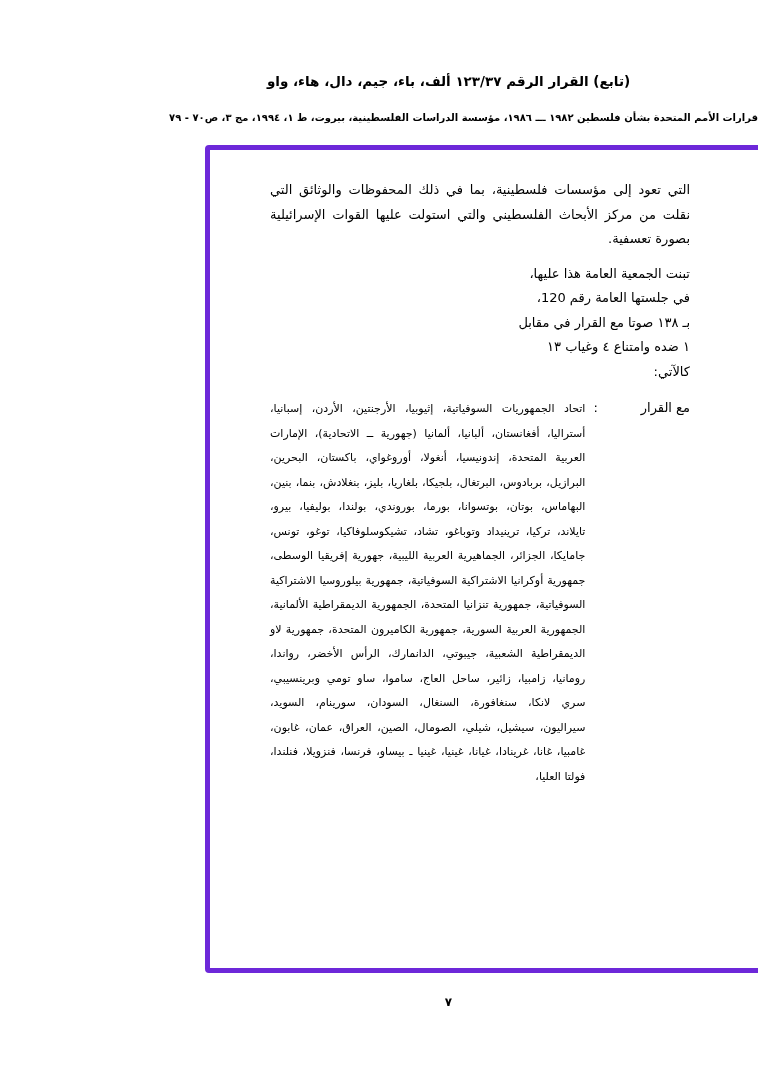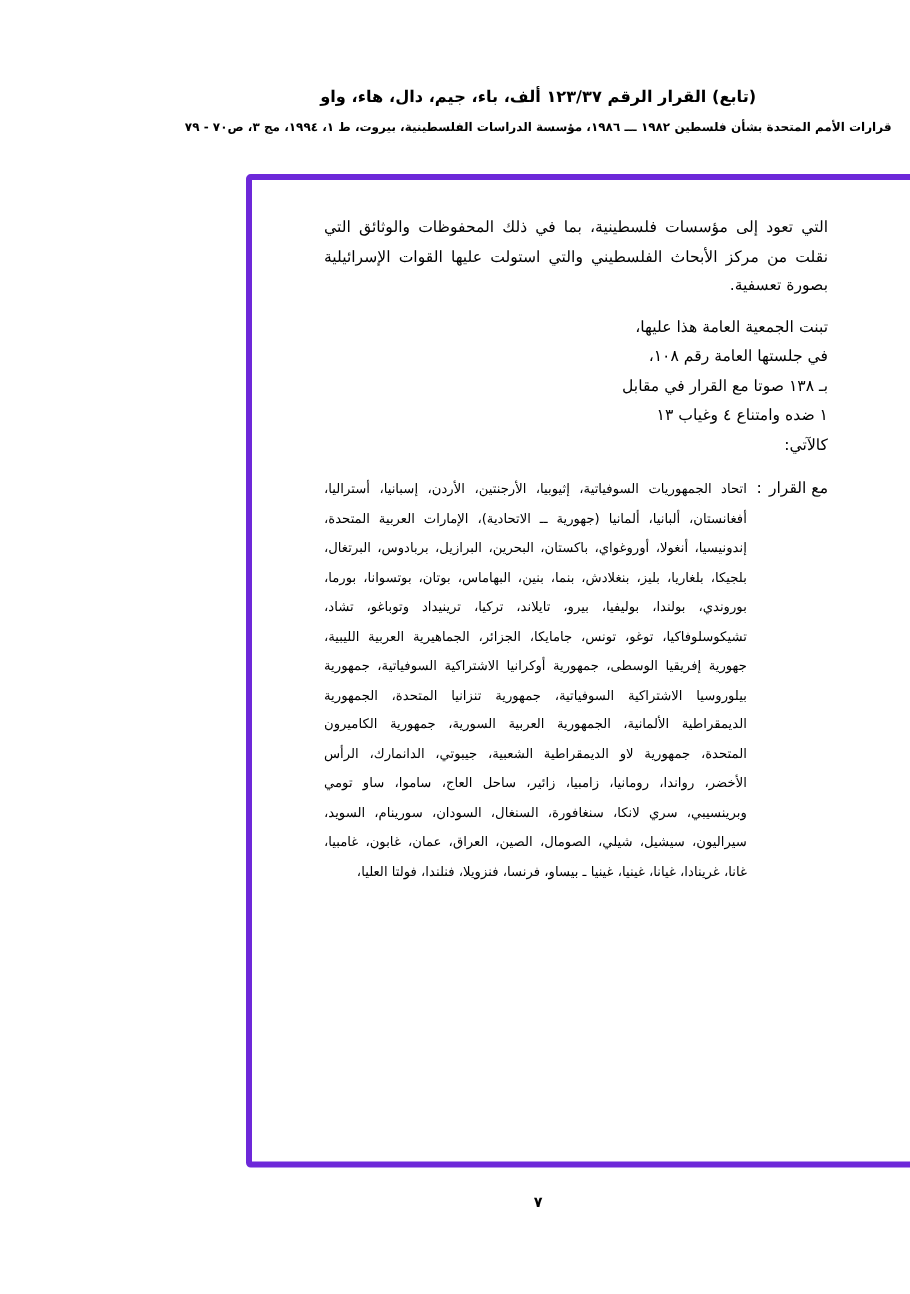--- a/index.html
+++ b/index.html
@@ -30,25 +30,26 @@
     text-align: center;
   }
   .header-title {
     font-size: 13.5px;
     font-weight: bold;
     line-height: 1.4;
     letter-spacing: 0px;
     direction: rtl;
   }
   .header-source {
-    margin-top: 9px;
+    margin-top: 20px;
     font-size: 10px;
     font-weight: bold;
     line-height: 1.4;
     direction: rtl;
+    text-align: right;
   }
   
   .frame {
     position: absolute;
     top: 145px;
     left: 66px;
     width: 618px;
     height: 828px;
     border: 5px solid #6d28d9;
     border-radius: 4px;
@@ -89,20 +90,21 @@
     flex-direction: row;
     align-items: baseline;
     gap: 0;
   }
   .list-label {
     font-size: 13px;
     line-height: 24.5px;
     white-space: nowrap;
     flex: 0 0 auto;
     padding-left: 6px;
+    margin-left: 37px;
   }
   .list-colon {
     font-size: 13px;
     line-height: 24.5px;
     flex: 0 0 auto;
     padding-left: 8px;
   }
   .list-body {
     font-size: 11px;
     line-height: 24.5px;
@@ -132,21 +134,21 @@
     <div class="header-source">قرارات الأمم المتحدة بشأن فلسطين ١٩٨٢ ـــ ١٩٨٦، مؤسسة الدراسات الفلسطينية، بيروت، ط ١، ١٩٩٤، مج ٣، ص٧٠ - ٧٩</div>
   </div>
 
   <div class="frame">
     <div class="content">
 
       <p class="para">التي تعود إلى مؤسسات فلسطينية، بما في ذلك المحفوظات والوثائق التي نقلت من مركز الأبحاث الفلسطيني والتي استولت عليها القوات الإسرائيلية بصورة تعسفية.</p>
 
       <div class="vote-block">
         <p class="line">تبنت الجمعية العامة هذا عليها،</p>
-        <p class="line">في جلستها العامة رقم ١٠٨،</p>
+        <p class="line">في جلستها العامة رقم 120،</p>
         <p class="line">بـ ١٣٨ صوتا مع القرار في مقابل</p>
         <p class="line">١ ضده وامتناع ٤ وغياب ١٣</p>
         <p class="line">كالآتي:</p>
       </div>
 
       <div class="list-block">
         <div class="list-lead">
           <span class="list-label">مع القرار</span>
           <span class="list-colon">:</span>
           <p class="list-body">اتحاد الجمهوريات السوفياتية، إثيوبيا، الأرجنتين، الأردن، إسبانيا، أستراليا، أفغانستان، ألبانيا، ألمانيا (جهورية ــ الاتحادية)، الإمارات العربية المتحدة، إندونيسيا، أنغولا، أوروغواي، باكستان، البحرين، البرازيل، بربادوس، البرتغال، بلجيكا، بلغاريا، بليز، بنغلادش، بنما، بنين، البهاماس، بوتان، بوتسوانا، بورما، بوروندي، بولندا، بوليفيا، بيرو، تايلاند، تركيا، ترينيداد وتوباغو، تشاد، تشيكوسلوفاكيا، توغو، تونس، جامايكا، الجزائر، الجماهيرية العربية الليبية، جهورية إفريقيا الوسطى، جمهورية أوكرانيا الاشتراكية السوفياتية، جمهورية بيلوروسيا الاشتراكية السوفياتية، جمهورية تنزانيا المتحدة، الجمهورية الديمقراطية الألمانية، الجمهورية العربية السورية، جمهورية الكاميرون المتحدة، جمهورية لاو الديمقراطية الشعبية، جيبوتي، الدانمارك، الرأس الأخضر، رواندا، رومانيا، زامبيا، زائير، ساحل العاج، ساموا، ساو تومي وبرينسيبي، سري لانكا، سنغافورة، السنغال، السودان، سورينام، السويد، سيراليون، سيشيل، شيلي، الصومال، الصين، العراق، عمان، غابون، غامبيا، غانا، غرينادا، غيانا، غينيا، غينيا ـ بيساو، فرنسا، فنزويلا، فنلندا، فولتا العليا،</p>

